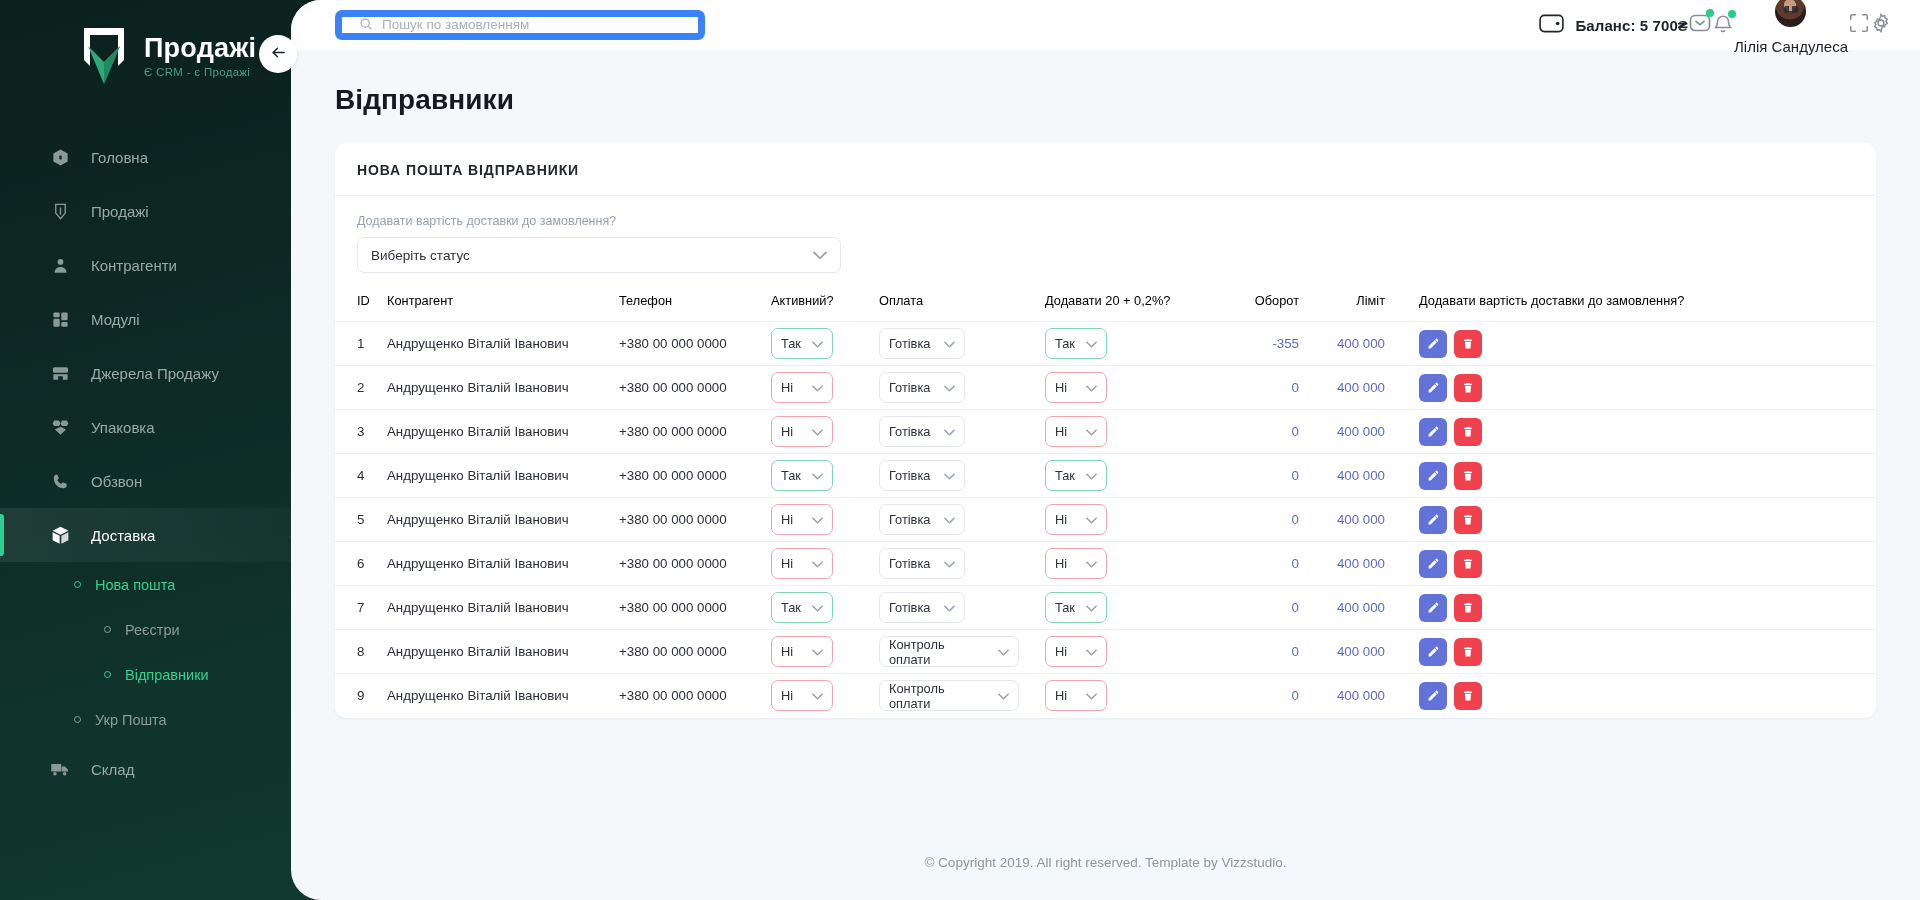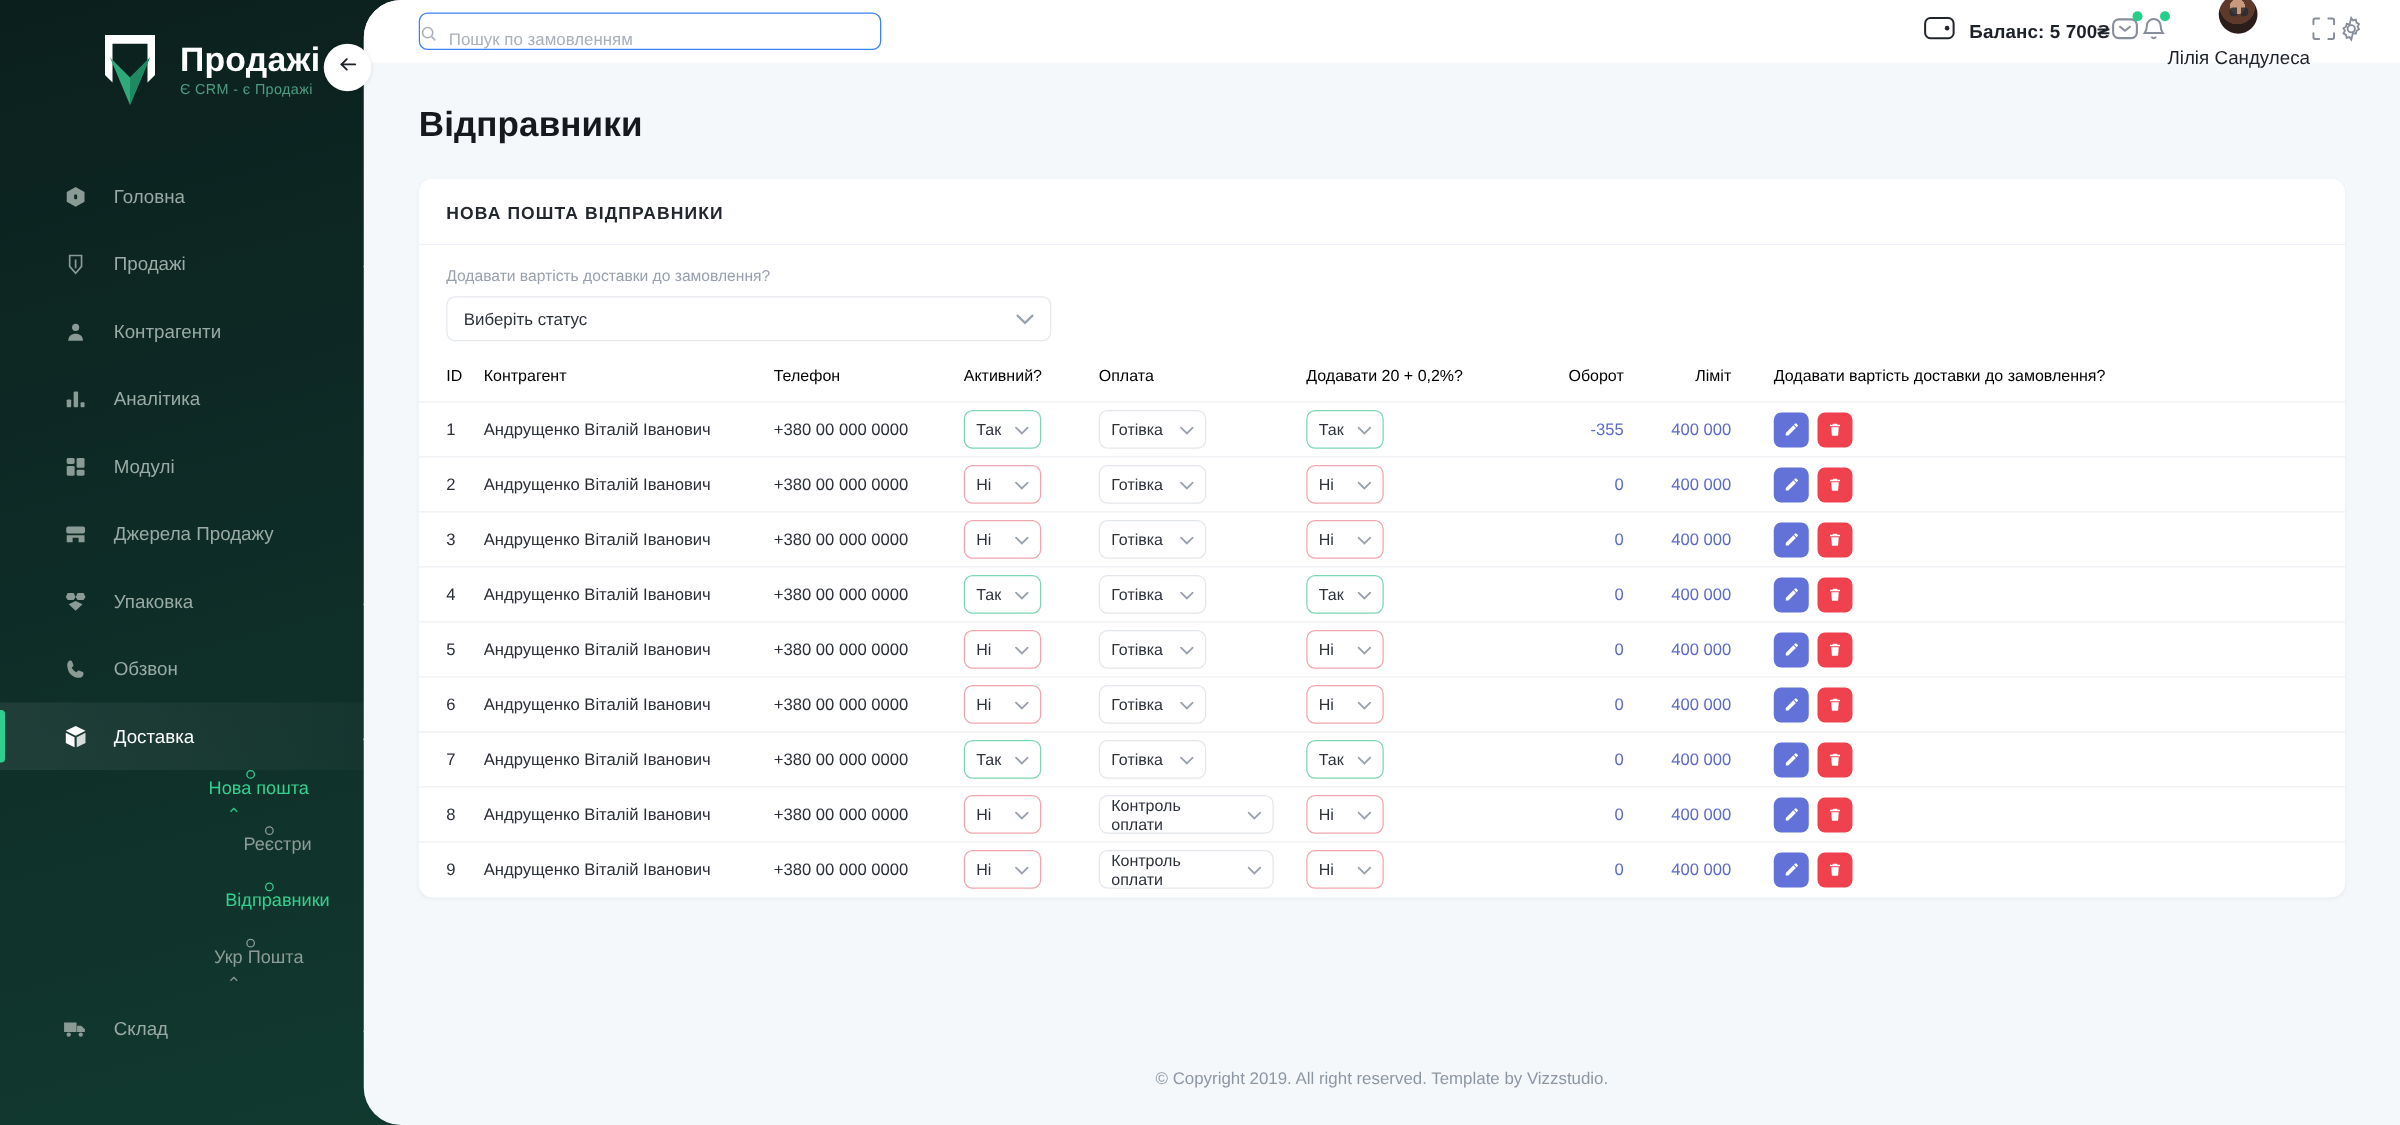--- a/index.html
+++ b/index.html
@@ -40,43 +40,43 @@
     border-radius:0 10px 10px 0;
   }
   .nav-item.active::before {
     content:""; position:absolute; left:0; top:6px; bottom:6px; width:4px;
     background:#2fcf8f; border-radius:0 3px 3px 0;
   }
   .nav-item.active .ico svg { fill:#ffffff; }
 
   .sub-item {
     display:flex; align-items:center; height:45px;
-    padding-left:74px; font-size:14.5px; color:#8d9c96; cursor:pointer;flex-direction:column;
+    padding-left:74px; font-size:14.5px; color:#8d9c96; cursor:pointer;
   }
   .sub-item.lvl2 { padding-left:104px; }
   .sub-item .dot {
     width:7px; height:7px; border-radius:50%;
     border:1.6px solid currentColor; margin-right:14px; flex:none;
   }
   .sub-item .label { flex:1; }
   .sub-item .chev { margin-right:40px; opacity:.9; }
   .sub-item.sel { color:#33d18f; }
 
   
   #main {
     position:absolute; left:291px; top:0; width:1629px; height:900px;
     background:#f4f8fb; border-radius:30px 0 0 30px; overflow:hidden;
   }
   #topbar {
     height:50px; display:flex; align-items:center;
     padding:0 28px 0 44px; background:#ffffff;
   }
   .search-box {
-    width:370px; height:30px; border:1px solid #3b82f6; border-radius:7px;
-    display:flex; align-items:flex-end; padding:0 0; gap:9px; background:#fff;
+    width:370px; height:30px; border:7px solid #3b82f6; border-radius:7px;
+    display:flex; align-items:flex-start; padding:0 17px; gap:9px; background:#fff;
   }
   .search-box input {
     border:none; outline:none; flex:1; font-size:13.5px; color:#3a3f48;
     font-family:inherit; background:transparent;
   }
   .search-box input::placeholder { color:#a9b0ba; }
   .top-right { margin-left:auto; display:flex; align-items:center; }
   .balance { display:flex; align-items:center; gap:11px; }
   .balance .txt { font-size:15px; font-weight:bold; color:#1d2129; letter-spacing:.1px; }
   .badge-icon { position:relative; cursor:pointer; }
@@ -226,31 +226,20 @@
       <span class="ico">
         <svg width="19" height="19" viewBox="0 0 24 24" fill="#8a9a94">
             <circle cx="12" cy="7.5" r="3.6"></circle>
             <path d="M4.5 21c0-4.3 3.4-7 7.5-7s7.5 2.7 7.5 7z"></path>
           </svg>
       </span>
       <span class="label">Контрагенти</span>
       <span class="chev"></span>
     </div>
 
-    <div class="nav-item">
-      <span class="ico">
-        <svg width="19" height="19" viewBox="0 0 24 24" fill="#8a9a94">
-            <rect x="3" y="12" width="4.5" height="8" rx="1"></rect>
-            <rect x="10" y="4" width="4.5" height="16" rx="1"></rect>
-            <rect x="17" y="15" width="4" height="5" rx="1"></rect>
-          </svg>
-      </span>
-      <span class="label">Аналітика</span>
-      <span class="chev"></span>
-    </div>
 
     <div class="nav-item">
       <span class="ico">
         <svg width="19" height="19" viewBox="0 0 24 24" fill="#8a9a94">
             <rect x="3" y="3" width="8" height="6" rx="1.5"></rect>
             <rect x="13" y="3" width="8" height="10" rx="1.5"></rect>
             <rect x="3" y="11" width="8" height="10" rx="1.5"></rect>
             <rect x="13" y="15" width="8" height="6" rx="1.5"></rect>
           </svg>
       </span>

